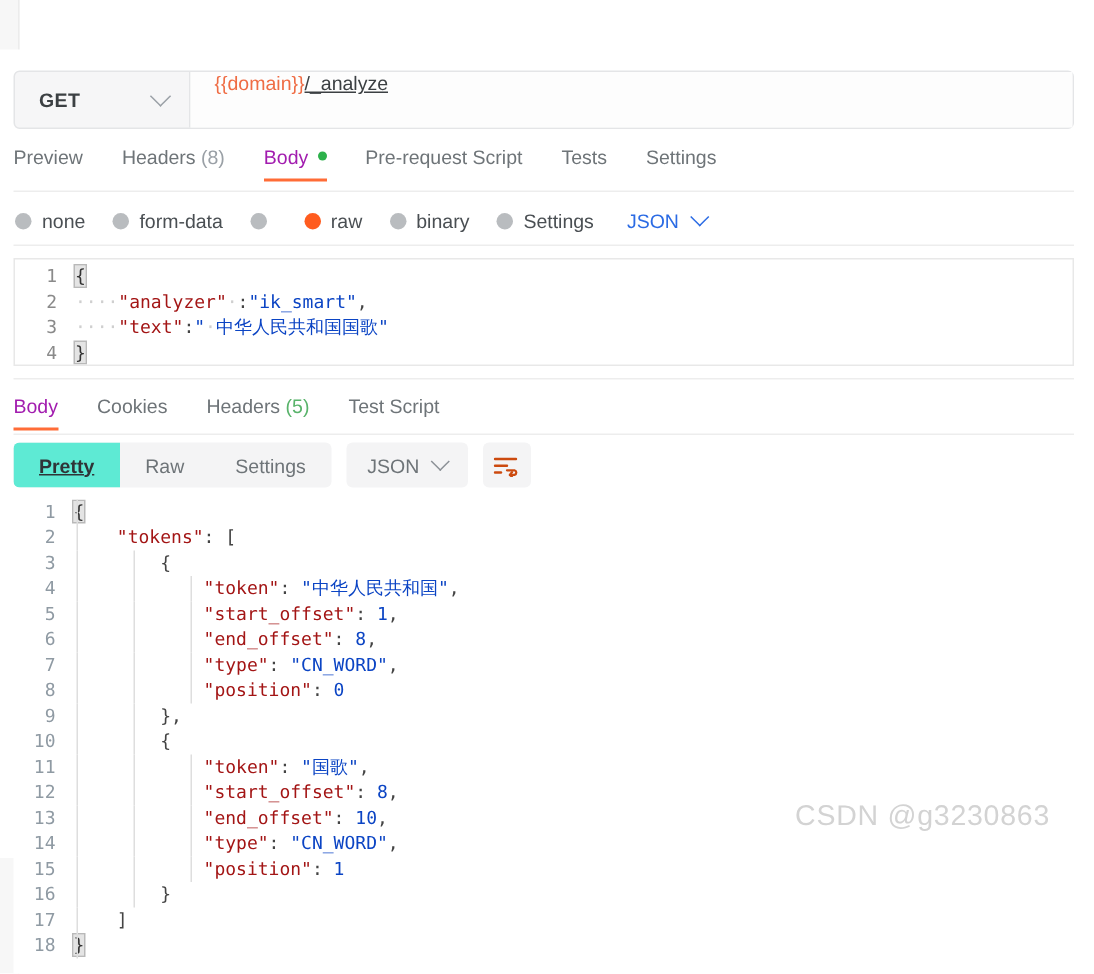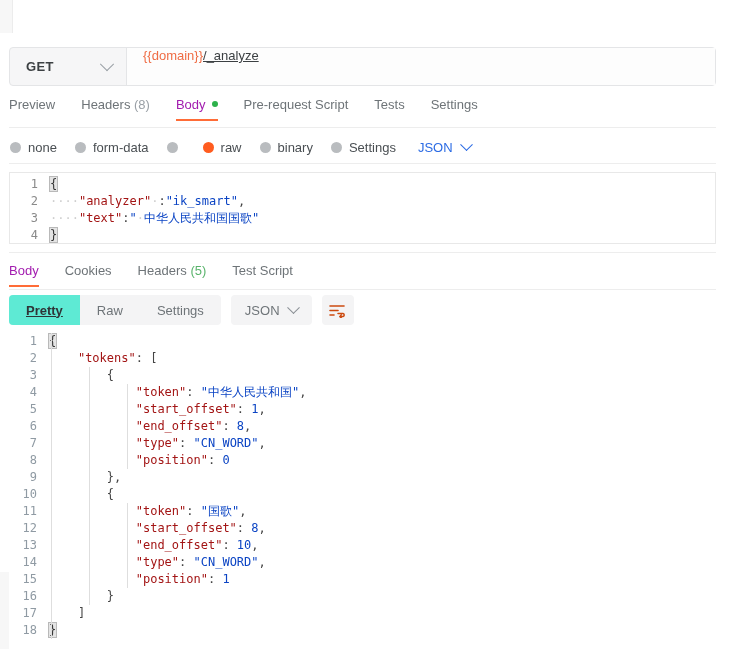--- a/index.html
+++ b/index.html
@@ -417,13 +417,14 @@
         <path d="M9 10.5 H14 A1.6 1.6 0 0 1 14 13.6 H11.2" fill="none" stroke="#cc4a0f" stroke-width="1.5" stroke-linecap="round"></path>
         <path d="M12.3 11.8 L10.9 13.6 L12.3 14.9" fill="none" stroke="#cc4a0f" stroke-width="1.5" stroke-linecap="round" stroke-linejoin="round"></path>
       </svg>
     </div>
   </div>
 
   <div class="editor plain" id="res-editor" style="left:9px; top:300px; right:0px; height:349px;">
     <div class="code" id="res-code"><div class="cl"><div class="gut ">1</div><div class="src"><span class="brk">{</span><span class="guide" style="left: 2px;"></span></div></div><div class="cl"><div class="gut ">2</div><div class="src"><span class="p">    </span><span class="k">"tokens"</span><span class="p">: </span><span class="p">[</span><span class="guide" style="left: 2px;"></span></div></div><div class="cl"><div class="gut ">3</div><div class="src"><span class="p">        </span><span class="p">{</span><span class="guide" style="left: 2px;"></span><span class="guide" style="left: 40px;"></span></div></div><div class="cl"><div class="gut ">4</div><div class="src"><span class="p">            </span><span class="k">"token"</span><span class="p">: </span><span class="s">"中华人民共和国"</span><span class="p">,</span><span class="guide" style="left: 2px;"></span><span class="guide" style="left: 40px;"></span><span class="guide" style="left: 78px;"></span></div></div><div class="cl"><div class="gut ">5</div><div class="src"><span class="p">            </span><span class="k">"start_offset"</span><span class="p">: </span><span class="n">1</span><span class="p">,</span><span class="guide" style="left: 2px;"></span><span class="guide" style="left: 40px;"></span><span class="guide" style="left: 78px;"></span></div></div><div class="cl"><div class="gut ">6</div><div class="src"><span class="p">            </span><span class="k">"end_offset"</span><span class="p">: </span><span class="n">8</span><span class="p">,</span><span class="guide" style="left: 2px;"></span><span class="guide" style="left: 40px;"></span><span class="guide" style="left: 78px;"></span></div></div><div class="cl"><div class="gut ">7</div><div class="src"><span class="p">            </span><span class="k">"type"</span><span class="p">: </span><span class="s">"CN_WORD"</span><span class="p">,</span><span class="guide" style="left: 2px;"></span><span class="guide" style="left: 40px;"></span><span class="guide" style="left: 78px;"></span></div></div><div class="cl"><div class="gut ">8</div><div class="src"><span class="p">            </span><span class="k">"position"</span><span class="p">: </span><span class="n">0</span><span class="guide" style="left: 2px;"></span><span class="guide" style="left: 40px;"></span><span class="guide" style="left: 78px;"></span></div></div><div class="cl"><div class="gut ">9</div><div class="src"><span class="p">        </span><span class="p">}</span><span class="p">,</span><span class="guide" style="left: 2px;"></span><span class="guide" style="left: 40px;"></span></div></div><div class="cl"><div class="gut ">10</div><div class="src"><span class="p">        </span><span class="p">{</span><span class="guide" style="left: 2px;"></span><span class="guide" style="left: 40px;"></span></div></div><div class="cl"><div class="gut ">11</div><div class="src"><span class="p">            </span><span class="k">"token"</span><span class="p">: </span><span class="s">"国歌"</span><span class="p">,</span><span class="guide" style="left: 2px;"></span><span class="guide" style="left: 40px;"></span><span class="guide" style="left: 78px;"></span></div></div><div class="cl"><div class="gut ">12</div><div class="src"><span class="p">            </span><span class="k">"start_offset"</span><span class="p">: </span><span class="n">8</span><span class="p">,</span><span class="guide" style="left: 2px;"></span><span class="guide" style="left: 40px;"></span><span class="guide" style="left: 78px;"></span></div></div><div class="cl"><div class="gut ">13</div><div class="src"><span class="p">            </span><span class="k">"end_offset"</span><span class="p">: </span><span class="n">10</span><span class="p">,</span><span class="guide" style="left: 2px;"></span><span class="guide" style="left: 40px;"></span><span class="guide" style="left: 78px;"></span></div></div><div class="cl"><div class="gut ">14</div><div class="src"><span class="p">            </span><span class="k">"type"</span><span class="p">: </span><span class="s">"CN_WORD"</span><span class="p">,</span><span class="guide" style="left: 2px;"></span><span class="guide" style="left: 40px;"></span><span class="guide" style="left: 78px;"></span></div></div><div class="cl"><div class="gut ">15</div><div class="src"><span class="p">            </span><span class="k">"position"</span><span class="p">: </span><span class="n">1</span><span class="guide" style="left: 2px;"></span><span class="guide" style="left: 40px;"></span><span class="guide" style="left: 78px;"></span></div></div><div class="cl"><div class="gut ">16</div><div class="src"><span class="p">        </span><span class="p">}</span><span class="guide" style="left: 2px;"></span><span class="guide" style="left: 40px;"></span></div></div><div class="cl"><div class="gut ">17</div><div class="src"><span class="p">    </span><span class="p">]</span><span class="guide" style="left: 2px;"></span></div></div><div class="cl"><div class="gut ">18</div><div class="src"><span class="brk">}</span><span class="guide" style="left: 2px;"></span></div></div></div>
   </div>
 
+  <div class="watermark">CSDN @g3230863</div>
 </div>
 
 </body></html>

